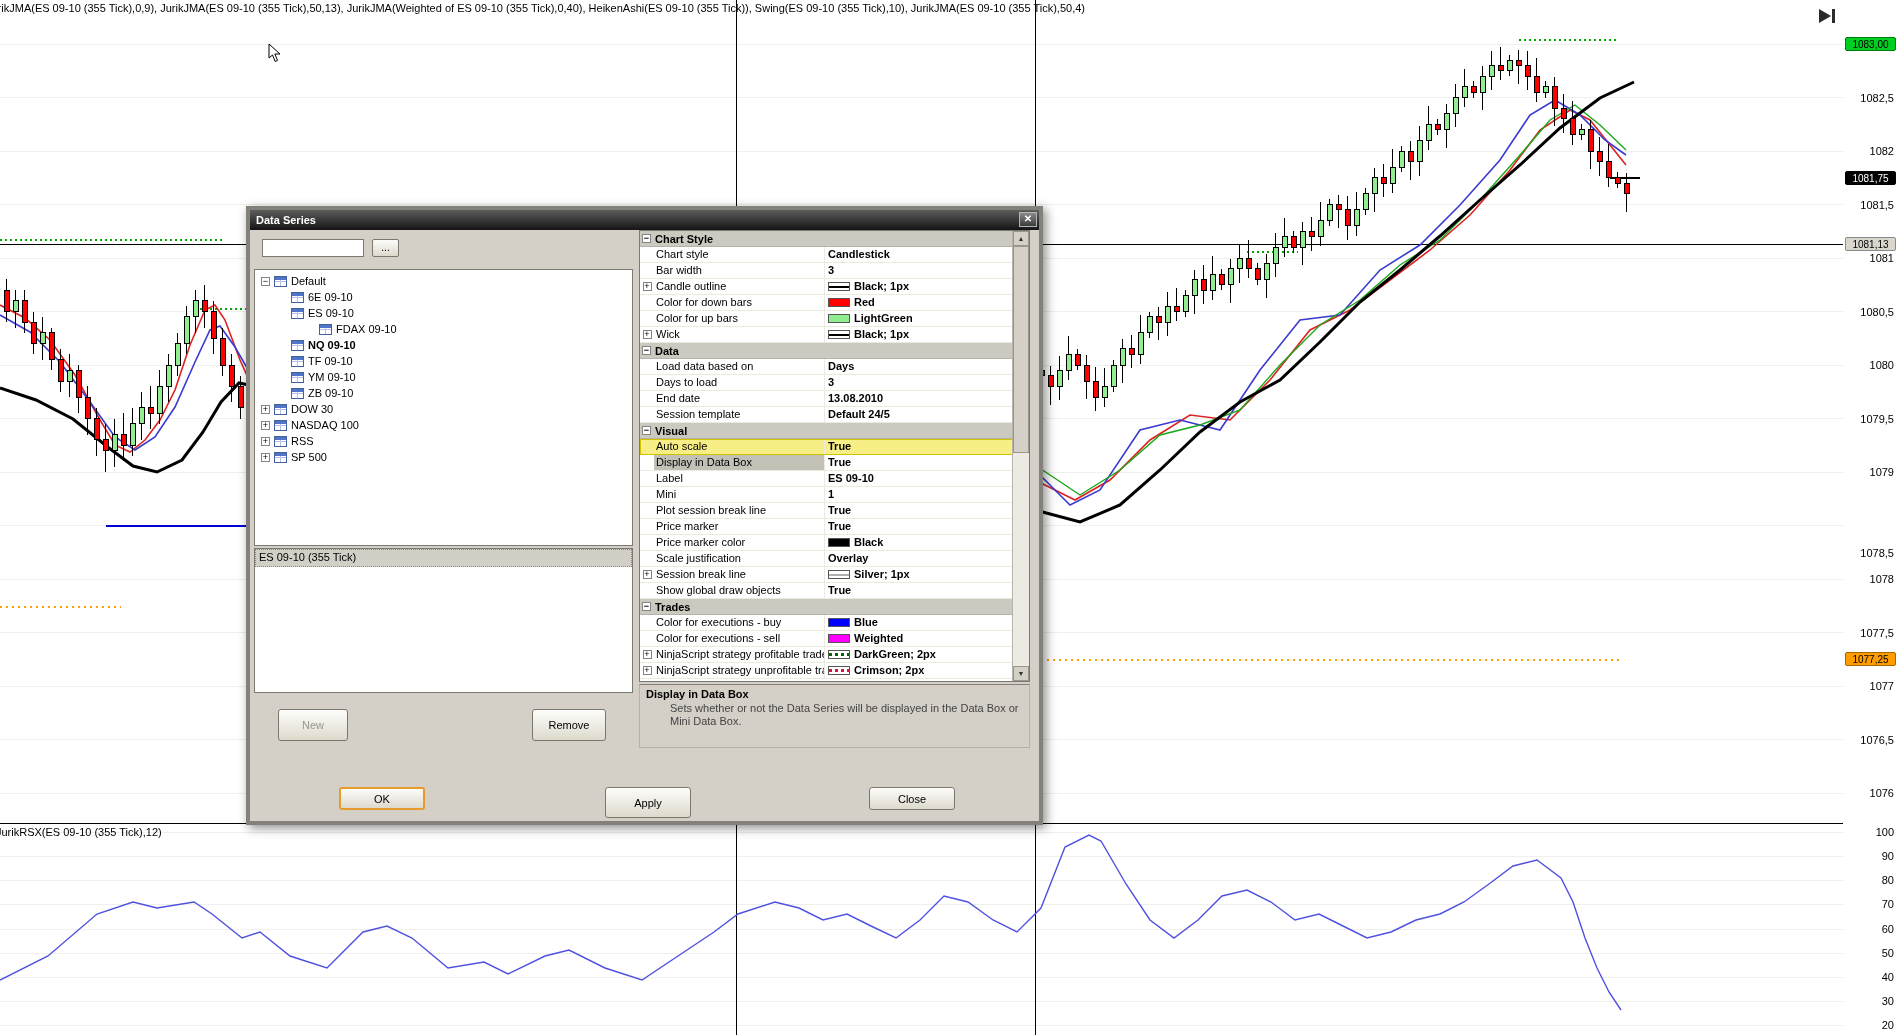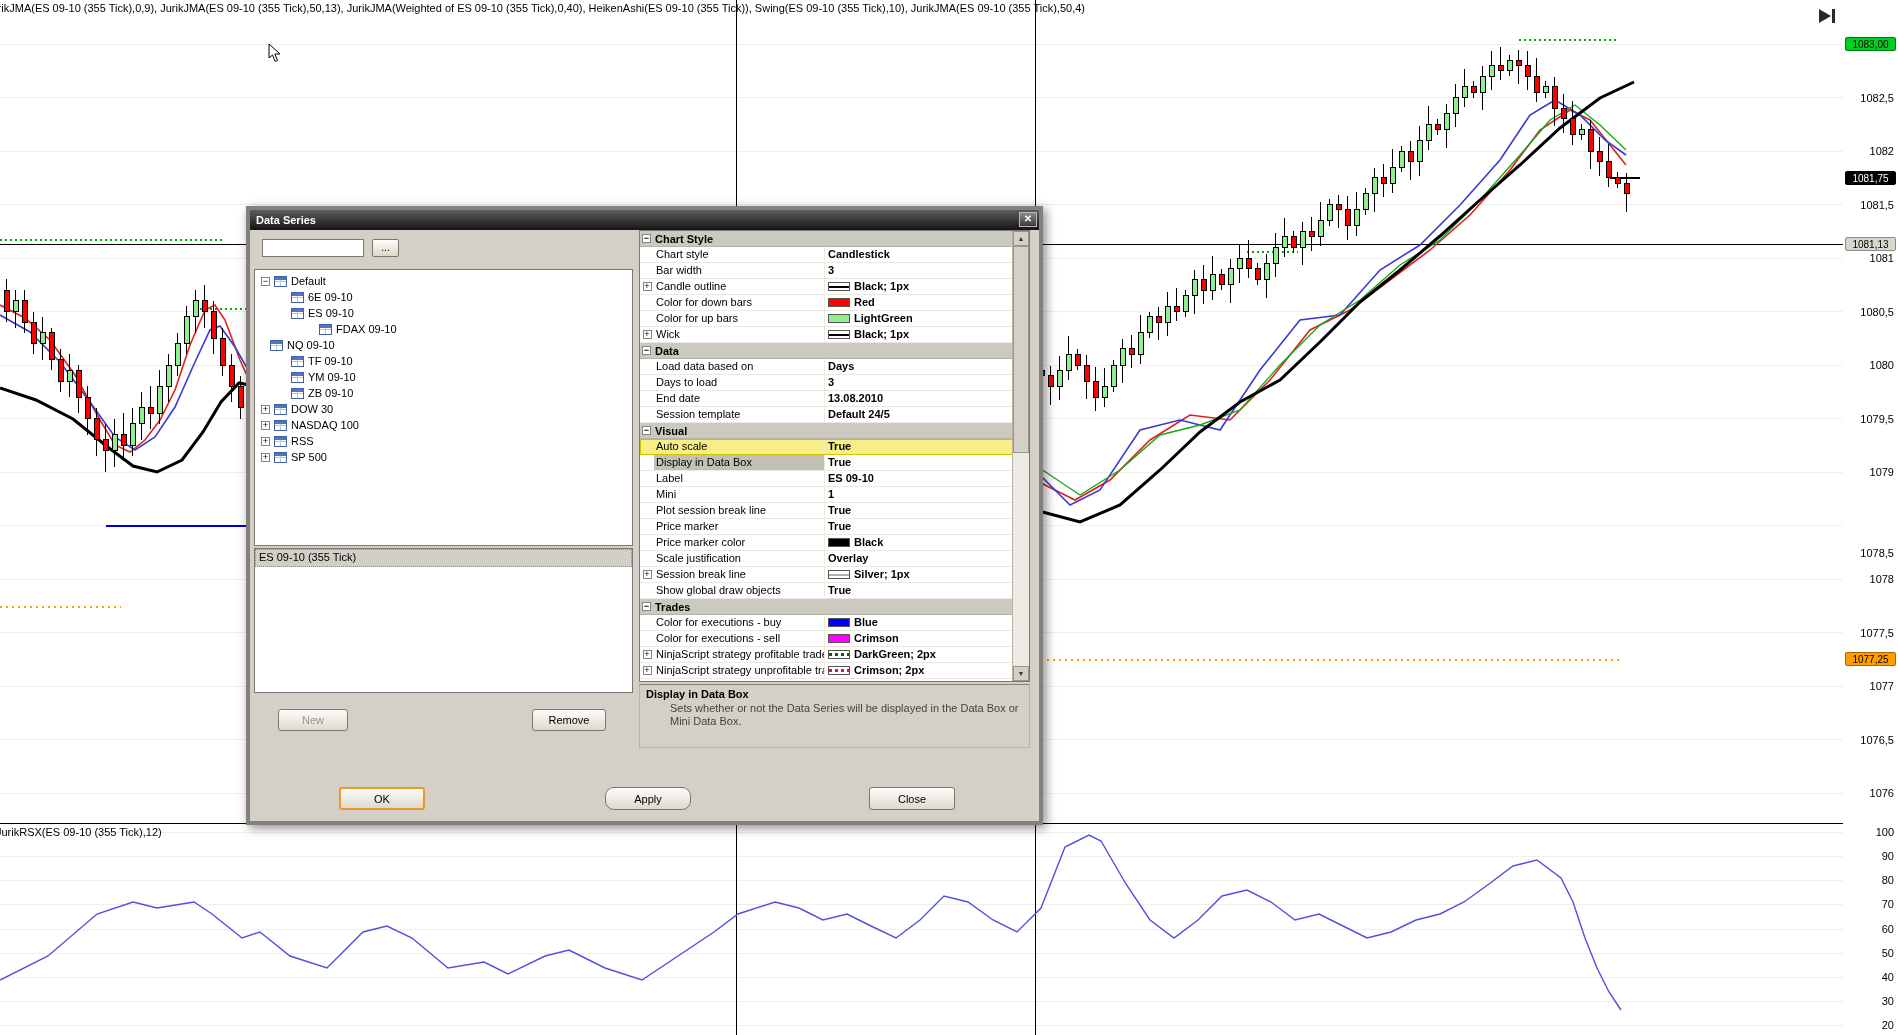--- a/index.html
+++ b/index.html
@@ -34,26 +34,26 @@
   .exp{width:9px;height:9px;box-sizing:border-box;border:1px solid #848484;background:#fff;
        font-size:9px;line-height:6px;text-align:center;flex:0 0 9px;}
   .ticon{width:13px;height:11px;flex:0 0 13px;border:1px solid #44609e;box-sizing:border-box;
          background-color:#fff;
          background-image:linear-gradient(#4f74c8 0 3px,rgba(0,0,0,0) 3px),
                           repeating-linear-gradient(90deg,rgba(0,0,0,0) 0 5px,#b8c4e0 5px 6px),
                           repeating-linear-gradient(rgba(0,0,0,0) 0 4px,#b8c4e0 4px 5px);}
   .list-box{position:absolute;left:4px;top:318px;width:379px;height:145px;background:#fff;
             border:1px solid #7a7a72;box-sizing:border-box;}
   .list-item{height:16px;line-height:15px;padding:0 3px;background:#d2cfc6;border:1px dotted #8a8a8a;}
-  .btn{position:absolute;height:22px;font-size:11px;background:linear-gradient(#fdfdfb,#ddd9cc);
+  .btn{position:absolute;height:32px;font-size:11px;background:linear-gradient(#fdfdfb,#ddd9cc);
        border:1px solid #7a776b;border-radius:3px;font-family:"Liberation Sans",sans-serif;}
   .btn-new{left:28px;top:479px;width:70px;color:#9a968c;}
   .btn-remove{left:282px;top:479px;width:74px;}
   .btn-ok{left:89px;top:557px;width:86px;height:23px;border:2px solid #e89b2d;}
-  .btn-apply{left:355px;top:557px;width:86px;height:23px;border-radius:9px;}
+  .btn-apply{left:355px;top:557px;width:86px;height:31px;}
   .btn-close{left:619px;top:557px;width:86px;height:23px;}
   
   .propgrid{position:absolute;left:389px;top:0;width:391px;height:452px;background:#fff;
             border:1px solid #7a7a72;box-sizing:border-box;}
   .pg-rows{position:absolute;left:0;top:0;right:16px;bottom:0;overflow:hidden;}
   .pg-row{height:16px;display:flex;font-size:11px;line-height:15px;border-bottom:1px solid #eceadf;box-sizing:border-box;}
   .pg-cat{height:16px;display:flex;align-items:center;gap:4px;padding-left:2px;font-size:11px;
           font-weight:bold;background:#ccc9c0;border-bottom:1px solid #b5b2a8;box-sizing:border-box;}
   .pg-gutter{flex:0 0 14px;display:flex;align-items:center;justify-content:center;}
   .pg-label{flex:0 0 168px;padding-left:2px;border-right:1px solid #eceadf;overflow:hidden;
@@ -441,21 +441,21 @@
             <span>6E 09-10</span>
           </div>
           <div class="tree-row" style="padding-left: 36px;">
             <span class="ticon"></span>
             <span>ES 09-10</span>
           </div>
           <div class="tree-row" style="padding-left: 36px; margin-left: 28px;">
             <span class="ticon"></span>
             <span>FDAX 09-10</span>
           </div>
-          <div class="tree-row" style="padding-left: 15px;">
+          <div class="tree-row" style="padding-left: 36px; font-weight: bold;">
             <span class="ticon"></span>
             <span>NQ 09-10</span>
           </div>
           <div class="tree-row" style="padding-left: 36px;">
             <span class="ticon"></span>
             <span>TF 09-10</span>
           </div>
           <div class="tree-row" style="padding-left: 36px;">
             <span class="ticon"></span>
             <span>YM 09-10</span>
@@ -668,21 +668,21 @@
               <div class="pg-value">
                 <span class="sw" style="background: rgb(0, 0, 255);"></span>
                 <span>Blue</span>
               </div>
             </div>
             <div class="pg-row">
               <span class="pg-gutter"></span>
               <div class="pg-label">Color for executions - sell</div>
               <div class="pg-value">
                 <span class="sw" style="background: rgb(255, 0, 255);"></span>
-                <span>Crimson</span>
+                <span>Weighted</span>
               </div>
             </div>
             <div class="pg-row">
               <span class="pg-gutter">
                 <span class="exp">+</span>
               </span>
               <div class="pg-label">NinjaScript strategy profitable trades</div>
               <div class="pg-value">
                 <span class="sw" style="background-image: repeating-linear-gradient(90deg, rgb(0, 100, 0) 0px, rgb(0, 100, 0) 3px, rgb(255, 255, 255) 3px, rgb(255, 255, 255) 6px); background-size: 100% 3px; background-position: 0px center; background-repeat: no-repeat;"></span>
                 <span>DarkGreen; 2px</span>

